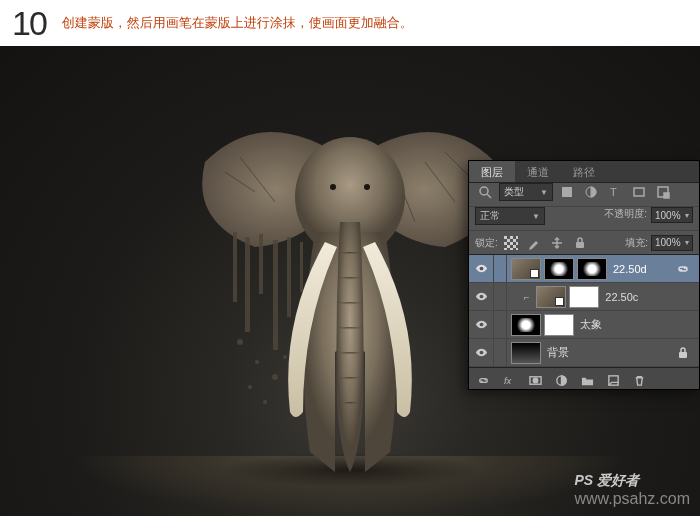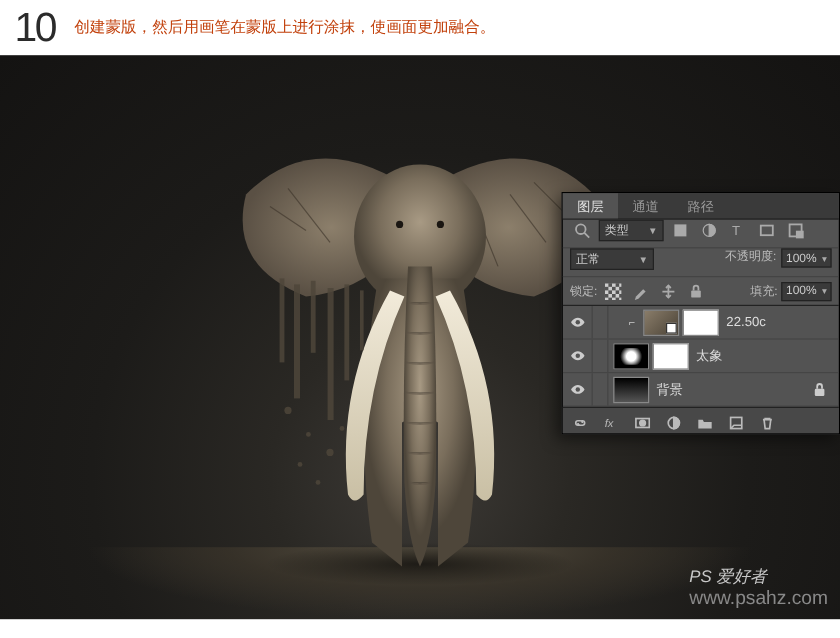--- a/index.html
+++ b/index.html
@@ -5,21 +5,21 @@
 *{margin:0;padding:0;box-sizing:border-box;font-family:"Microsoft YaHei",sans-serif;-webkit-font-smoothing:antialiased}
 body{width:700px;height:532px;background:#fff;overflow:hidden;position:relative}
 .header{height:46px;display:flex;align-items:center;padding-left:12px;gap:16px}
 .step-num{font-size:34px;font-weight:400;color:#2b2b2b;letter-spacing:-2px}
 .step-txt{font-size:13px;color:#c2410c}
 .canvas{position:absolute;left:0;top:46px;width:700px;height:470px;background:radial-gradient(circle at 50% 75%,#3d3a36 0%,#2a2824 25%,#1c1b19 55%,#141312 100%);overflow:hidden}
 .ground{position:absolute;bottom:0;left:50%;transform:translateX(-50%);width:560px;height:60px;background:radial-gradient(ellipse at center top,#5e5646 0%,#3a342a 40%,transparent 70%);opacity:.8}
 .shadow{position:absolute;bottom:28px;left:50%;transform:translateX(-50%);width:260px;height:36px;background:radial-gradient(ellipse,#000 0%,transparent 70%);opacity:.6}
 .elephant{position:absolute;left:50%;bottom:24px;transform:translateX(-50%);width:330px;height:400px}
 .watermark{position:absolute;right:10px;bottom:8px;font-size:14px;color:#c8c8c8}
-.watermark .ps{font-style:italic;font-weight:normal}
+.watermark .ps{font-style:italic;font-weight:bold}
 .watermark .site{font-size:16px;color:#888;display:block;text-align:right}
 .panel{position:absolute;right:0;top:160px;width:232px;background:#535353;border:1px solid #000;box-shadow:-4px 4px 12px rgba(0,0,0,.5);font-size:11px;color:#ccc}
 .tabs{display:flex;background:#3a3a3a;border-bottom:1px solid #222;height:22px}
 .tab{padding:4px 12px;cursor:pointer;color:#999}
 .tab.active{background:#535353;color:#e0e0e0}
 .tab-menu{margin-left:auto;padding:4px 8px;cursor:pointer}
 .row{display:flex;align-items:flex-start;height:24px;padding:0 6px;gap:4px;border-bottom:1px solid #444}
 .dd{background:#3a3a3a;border:1px solid #222;height:18px;display:flex;align-items:center;padding:0 4px;font-size:10px}
 .dd.small{width:54px}
 .dd.blend{width:70px}
@@ -220,20 +220,40 @@
         </svg>
       </div>
     <span class="lbl" style="margin-left:auto">填充:</span>
     <div class="num-input">
         <span>100%</span>
         <span class="arrow-dn">▾</span>
       </div>
   </div>
 
   <div class="layers">
+    <div class="layer sel">
+      <div class="eye">
+          <svg viewBox="0 0 14 14" fill="#ddd">
+            <path d="M7 3C3 3 1 7 1 7s2 4 6 4 6-4 6-4-2-4-6-4z"></path>
+            <circle cx="7" cy="7" r="2" fill="#535353"></circle>
+          </svg>
+        </div>
+      <div class="link-col"></div>
+      <div class="thumbs">
+        <div class="thumb img smartmark"></div>
+        <div class="thumb mask"></div>
+        <div class="thumb mask"></div>
+      </div>
+      <span class="lname">22.50d</span>
+      <div class="ib" style="margin-left:auto">
+          <svg viewBox="0 0 14 14" fill="none" stroke="#ddd" stroke-width="1.5">
+            <path d="M5 7a2 2 0 002 2h2a2 2 0 000-4H8M9 7a2 2 0 00-2-2H5a2 2 0 000 4h1"></path>
+          </svg>
+        </div>
+    </div>
 
     <div class="layer">
       <div class="eye">
           <svg viewBox="0 0 14 14" fill="#ccc">
             <path d="M7 3C3 3 1 7 1 7s2 4 6 4 6-4 6-4-2-4-6-4z"></path>
             <circle cx="7" cy="7" r="2" fill="#535353"></circle>
           </svg>
         </div>
       <div class="link-col"></div>
       <div class="indent"></div>

